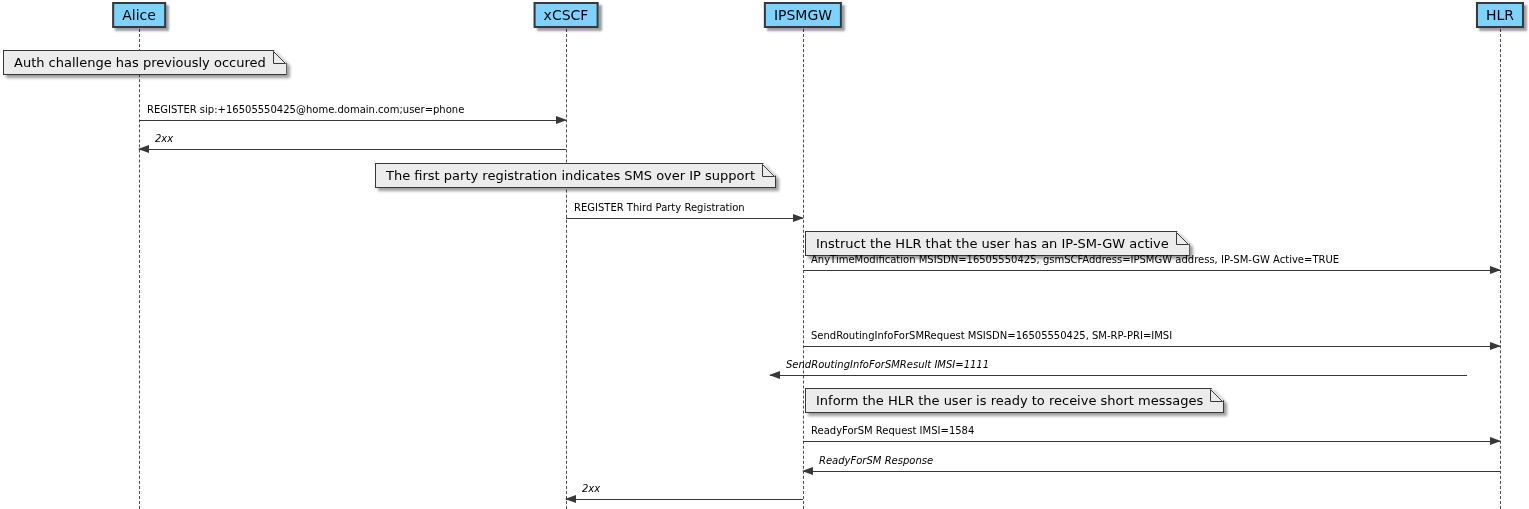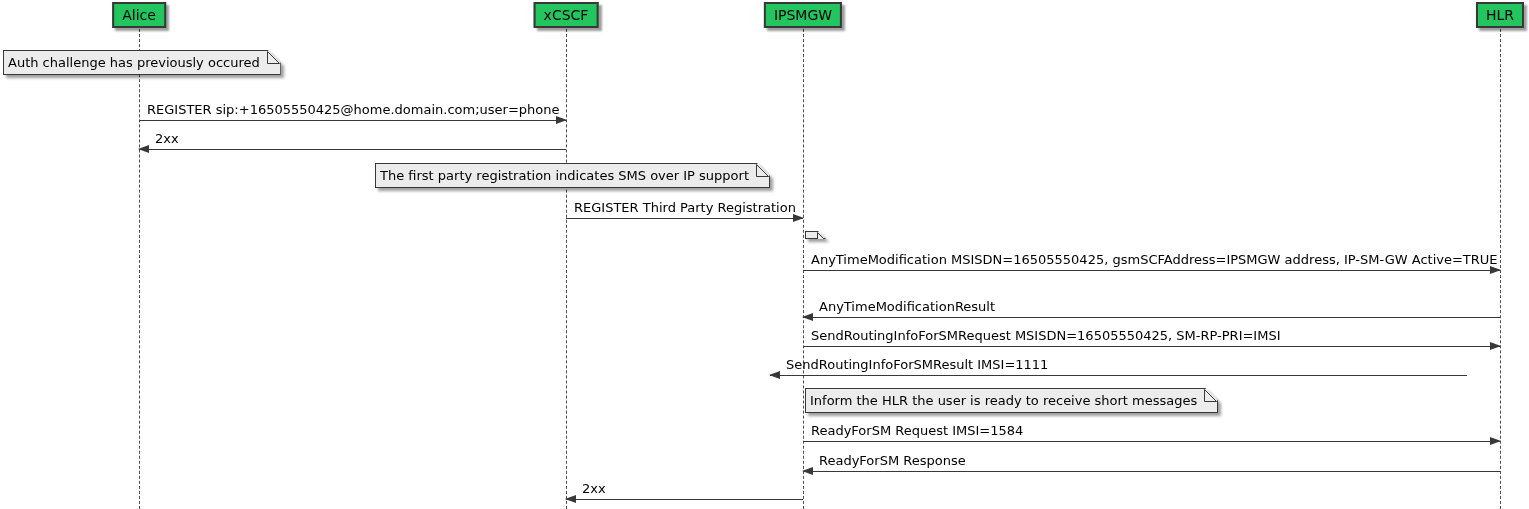--- a/index.html
+++ b/index.html
@@ -10,41 +10,41 @@
   }
   
   .lifeline {
     position:absolute; top:29px; bottom:0; width:0;
     border-left:1px dashed #4d4d4d;
   }
   
   .pbox {
     position:absolute; top:2px; height:26px;
     transform:translateX(-50%);
-    background:#22c55e; border:2px solid #383838;
+    background:#7dd3fc; border:2px solid #383838;
     box-shadow:3px 3px 2px rgba(0,0,0,0.38);
     display:flex; align-items:center; padding:0 8px;
     font-size:14px; white-space:nowrap; box-sizing:border-box;
   }
   
   .note-wrap { position:absolute; filter:drop-shadow(3px 3px 1.5px rgba(0,0,0,0.38)); }
   .note {
     position:relative; background:#ececec; border:1px solid #383838;
-    padding:3px 20px 3px 4px; font-size:13px; line-height:17px;
+    padding:3px 20px 3px 10px; font-size:13px; line-height:17px;
     white-space:nowrap; width:fit-content;
     clip-path:polygon(0 0, calc(100% - 13px) 0, 100% 13px, 100% 100%, 0 100%);
   }
   .fold { position:absolute; top:0; right:0; display:block; }
   
   .msg { position:absolute; }
   .msg-label {
-    font-size:13px; line-height:16px; height:16px; margin-bottom:2px;
+    font-size:10px; line-height:16px; height:16px; margin-bottom:2px;
     white-space:nowrap; padding-left:8px;
   }
-  .msg.rtl .msg-label { padding-left:16px; }
+  .msg.rtl .msg-label { padding-left:16px;font-style:italic; }
   .msg-line { position:relative; height:0; border-top:1px solid #383838; }
   .head { position:absolute; top:-5px; width:0; height:0;
     border-top:4.5px solid transparent; border-bottom:4.5px solid transparent; }
   .head.r { right:-1px; border-left:11px solid #383838; }
   .head.l { left:-1px; border-right:11px solid #383838; }
 </style>
 </head>
 <body>
 
 <div class="stage">
@@ -83,20 +83,21 @@
       </svg>
       <div>The first party registration indicates SMS over IP support</div>
     </div>
   </div>
 
   <div class="note-wrap" style="left:805px;top:231px">
     <div class="note">
       <svg class="fold" width="13" height="13" viewBox="0 0 13 13">
         <path d="M0.5 0.5 L12.5 12.5 L0.5 12.5 Z" fill="#ececec" stroke="#383838" stroke-width="1"></path>
       </svg>
+      <div>Instruct the HLR that the user has an IP-SM-GW active</div>
     </div>
   </div>
 
   <div class="note-wrap" style="left:805px;top:388px">
     <div class="note">
       <svg class="fold" width="13" height="13" viewBox="0 0 13 13">
         <path d="M0.5 0.5 L12.5 12.5 L0.5 12.5 Z" fill="#ececec" stroke="#383838" stroke-width="1"></path>
       </svg>
       <div>Inform the HLR the user is ready to receive short messages</div>
     </div>
@@ -123,26 +124,20 @@
       </div>
   </div>
 
   <div class="msg ltr" style="left:803px;top:252px;width:697px">
     <div class="msg-label">AnyTimeModification MSISDN=16505550425, gsmSCFAddress=IPSMGW address, IP-SM-GW Active=TRUE</div>
     <div class="msg-line">
         <span class="head r"></span>
       </div>
   </div>
 
-  <div class="msg rtl" style="left:803px;top:299px;width:697px">
-    <div class="msg-label">AnyTimeModificationResult</div>
-    <div class="msg-line">
-        <span class="head l"></span>
-      </div>
-  </div>
 
   <div class="msg ltr" style="left:803px;top:328px;width:697px">
     <div class="msg-label">SendRoutingInfoForSMRequest MSISDN=16505550425, SM-RP-PRI=IMSI</div>
     <div class="msg-line">
         <span class="head r"></span>
       </div>
   </div>
 
   <div class="msg rtl" style="left:770px;top:357px;width:697px">
     <div class="msg-label">SendRoutingInfoForSMResult IMSI=1111</div>

